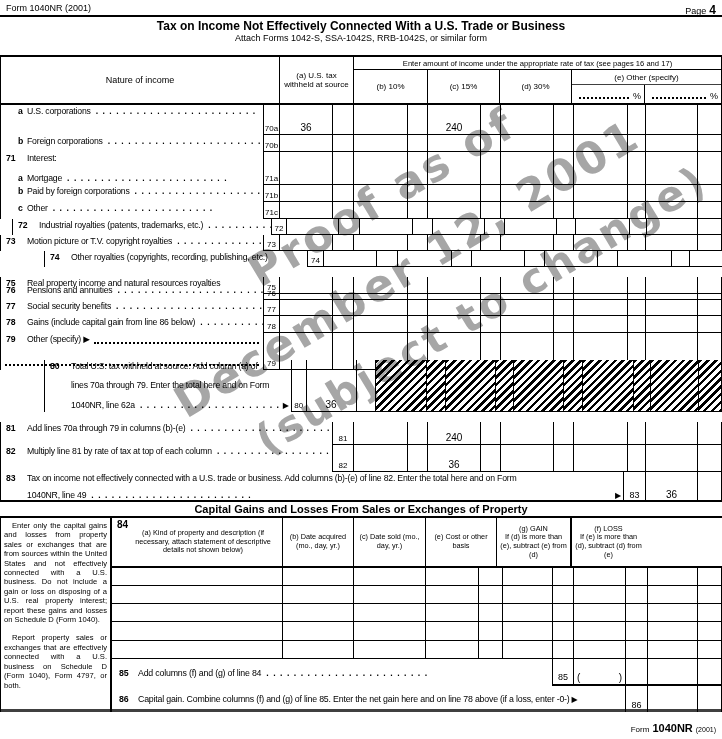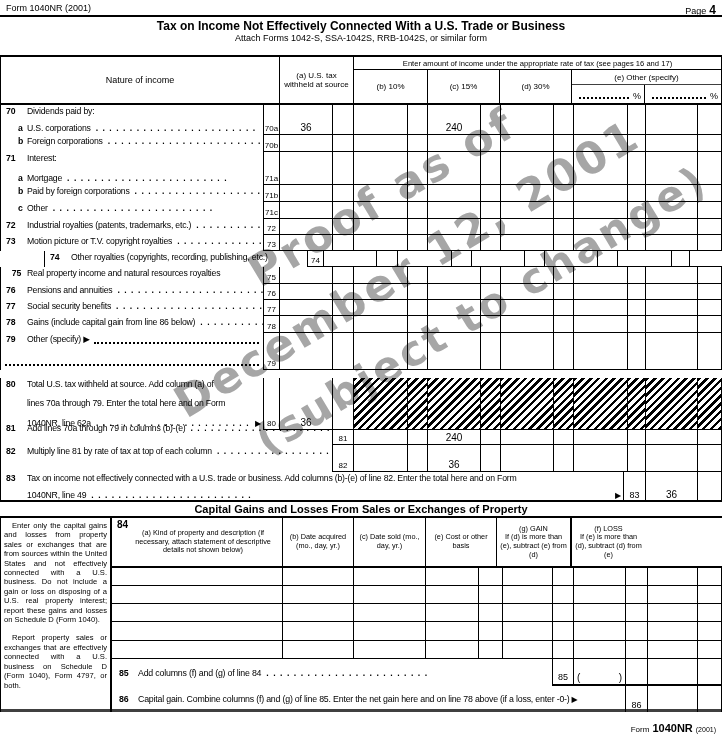--- a/index.html
+++ b/index.html
@@ -131,24 +131,20 @@
                 </div>
             </div>
           </div>
         </div>
       </div>
     </div>
     <div id="tax-rows">
         <div class="trow" style="top: 48px; height: 30px;">
           <div class="lblcell">
             <div class="lline">
-              <span class="lnum">70</span>
-              <span class="ltext">Dividends paid by:</span>
-            </div>
-            <div class="lline">
               <span class="llet">a</span>
               <span class="ltext">U.S. corporations</span>
               <span class="dots"> .   .   .   .   .   .   .   .   .   .   .   .   .   .   .   .   .   .   .   .   .   .   .   .  </span>
             </div>
           </div>
           <div class="numbox">70a</div>
           <div class="vcell" style="width: 53px;">36</div>
           <div class="vcell" style="width: 21px;"></div>
           <div class="vcell" style="width: 54px;"></div>
           <div class="vcell" style="width: 20px;"></div>
@@ -246,21 +242,21 @@
           <div class="vcell" style="width: 20px;"></div>
           <div class="vcell" style="width: 53px;"></div>
           <div class="vcell" style="width: 20px;"></div>
           <div class="vcell" style="width: 53px;"></div>
           <div class="vcell" style="width: 20px;"></div>
           <div class="vcell" style="width: 54px;"></div>
           <div class="vcell" style="width: 18px;"></div>
           <div class="vcell" style="width: 52px;"></div>
           <div class="vcell last" style="width: 25px;"></div>
         </div>
-        <div class="trow" style="top: 162px; height: 16px;">
+        <div class="trow" style="top: 162px; height: 16px; padding-left: 12px;">
           <div class="lblcell">
             <div class="lline">
               <span class="lnum">72</span>
               <span class="ltext">Industrial royalties (patents, trademarks, etc.)</span>
               <span class="dots"> .   .   .   .   .   .   .   .   .   .   .   .   .   .   .   .   .   .   .   .   .   .   .   .  </span>
             </div>
           </div>
           <div class="numbox">72</div>
           <div class="vcell" style="width: 53px;"></div>
           <div class="vcell" style="width: 21px;"></div>
@@ -311,21 +307,21 @@
           <div class="vcell" style="width: 20px;"></div>
           <div class="vcell" style="width: 53px;"></div>
           <div class="vcell" style="width: 20px;"></div>
           <div class="vcell" style="width: 53px;"></div>
           <div class="vcell" style="width: 20px;"></div>
           <div class="vcell" style="width: 54px;"></div>
           <div class="vcell" style="width: 18px;"></div>
           <div class="vcell" style="width: 52px;"></div>
           <div class="vcell last" style="width: 25px;"></div>
         </div>
-        <div class="trow" style="top: 210px; height: 17px; text-align: center;">
+        <div class="trow" style="top: 220px; height: 17px;">
           <div class="lblcell">
             <div class="lline">
               <span class="lnum">75</span>
               <span class="ltext">Real property income and natural resources royalties</span>
             </div>
           </div>
           <div class="numbox">75</div>
           <div class="vcell" style="width: 53px;"></div>
           <div class="vcell" style="width: 21px;"></div>
           <div class="vcell" style="width: 54px;"></div>
@@ -421,21 +417,21 @@
           <div class="vcell" style="width: 20px;"></div>
           <div class="vcell" style="width: 53px;"></div>
           <div class="vcell" style="width: 20px;"></div>
           <div class="vcell" style="width: 53px;"></div>
           <div class="vcell" style="width: 20px;"></div>
           <div class="vcell" style="width: 54px;"></div>
           <div class="vcell" style="width: 18px;"></div>
           <div class="vcell" style="width: 52px;"></div>
           <div class="vcell last" style="width: 25px;"></div>
         </div>
-        <div class="trow" style="top: 321px; height: 52px;">
+        <div class="trow" style="top: 303px; height: 52px; padding-left: 44px;">
           <div class="lblcell">
             <div class="lline">
               <span class="lnum">80</span>
               <span class="ltext">Total U.S. tax withheld at source. Add column (a) of</span>
             </div>
             <div class="lline lcont">
               <span class="ltext">lines 70a through 79. Enter the total here and on Form</span>
             </div>
             <div class="lline lcont">
               <span class="ltext">1040NR, line 62a</span>

